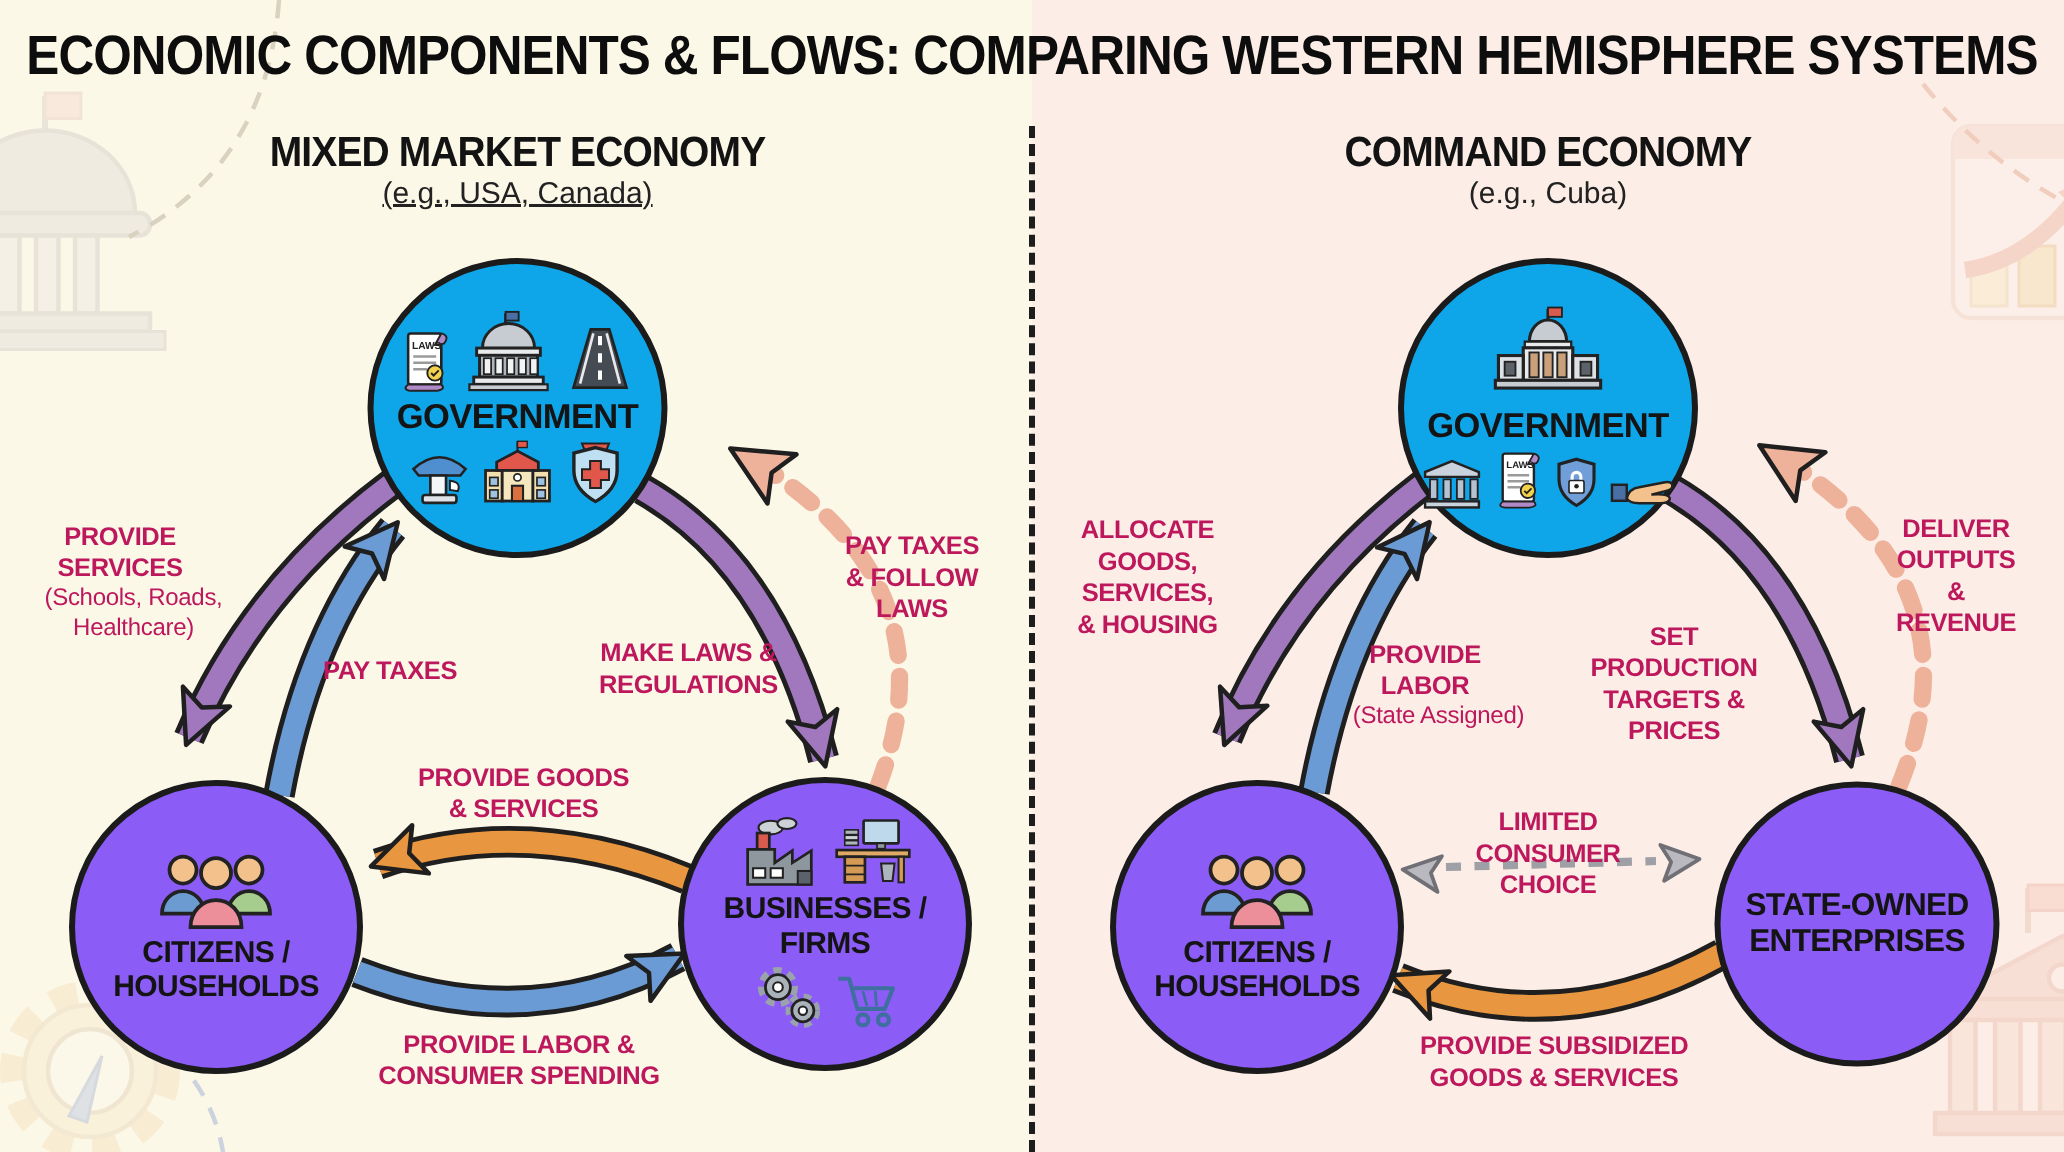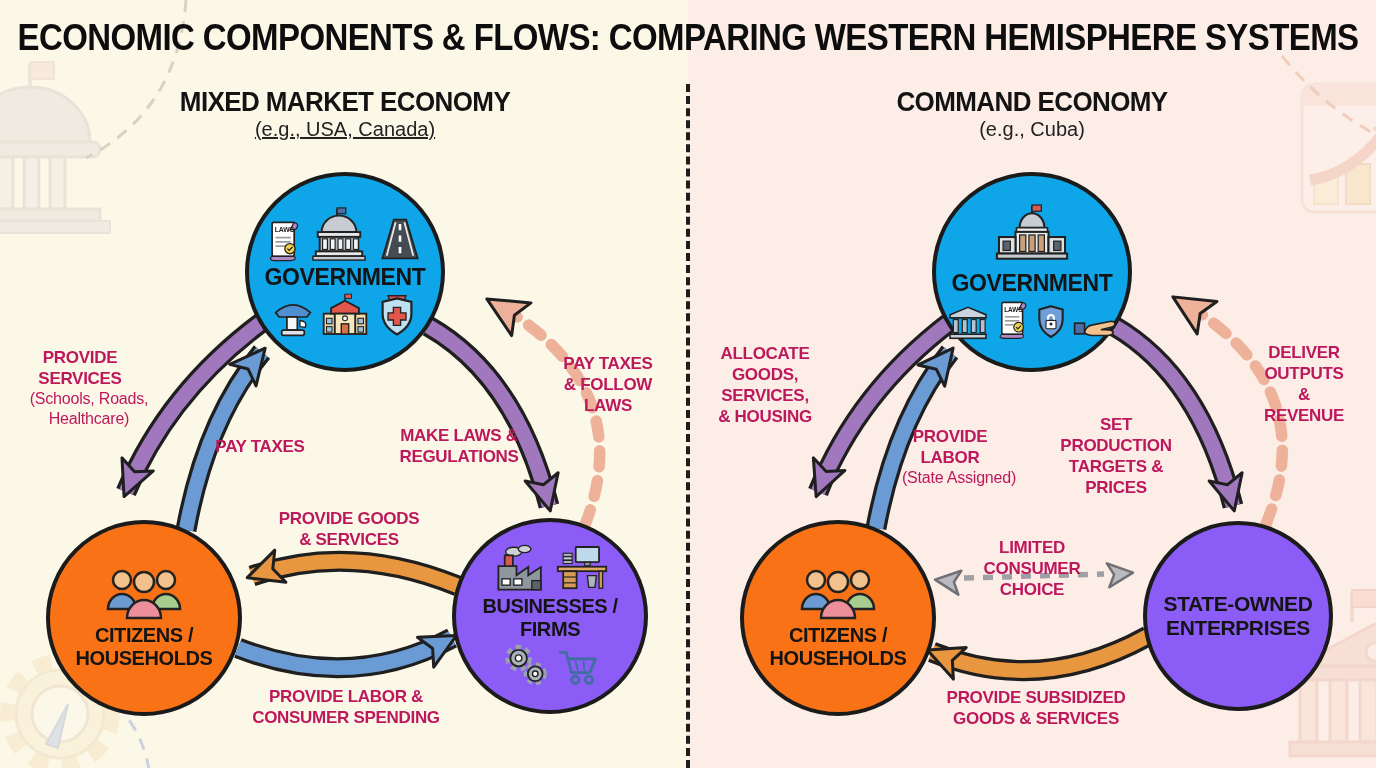--- a/index.html
+++ b/index.html
@@ -28,21 +28,21 @@
   }
   .panel-sub{
     position:absolute;transform:translateX(-50%);z-index:4;
     font-size:20px;color:#222;white-space:nowrap;
   }
   .node{
     position:absolute;border-radius:50%;border:4.5px solid #1b1b1b;z-index:3;
     display:flex;flex-direction:column;align-items:center;justify-content:center;gap:3px;
   }
   .node-gov{background:#0ea5e9;}
-  .node-cit{background:#f97316;}
+  .node-cit{background:#8b5cf6;}
   .node-biz{background:#8b5cf6;}
   .icon-row{display:flex;align-items:flex-end;justify-content:center;gap:7px;}
   .node-label{
     font-weight:bold;text-align:center;white-space:pre-line;line-height:1.12;
     letter-spacing:-0.4px;color:#141414;
   }
   .flow-label{
     position:absolute;transform:translate(-50%,-50%);z-index:4;text-align:center;
     font-weight:bold;white-space:pre-line;font-size:17px;line-height:1.24;
     letter-spacing:-0.3px;color:#be185d;

